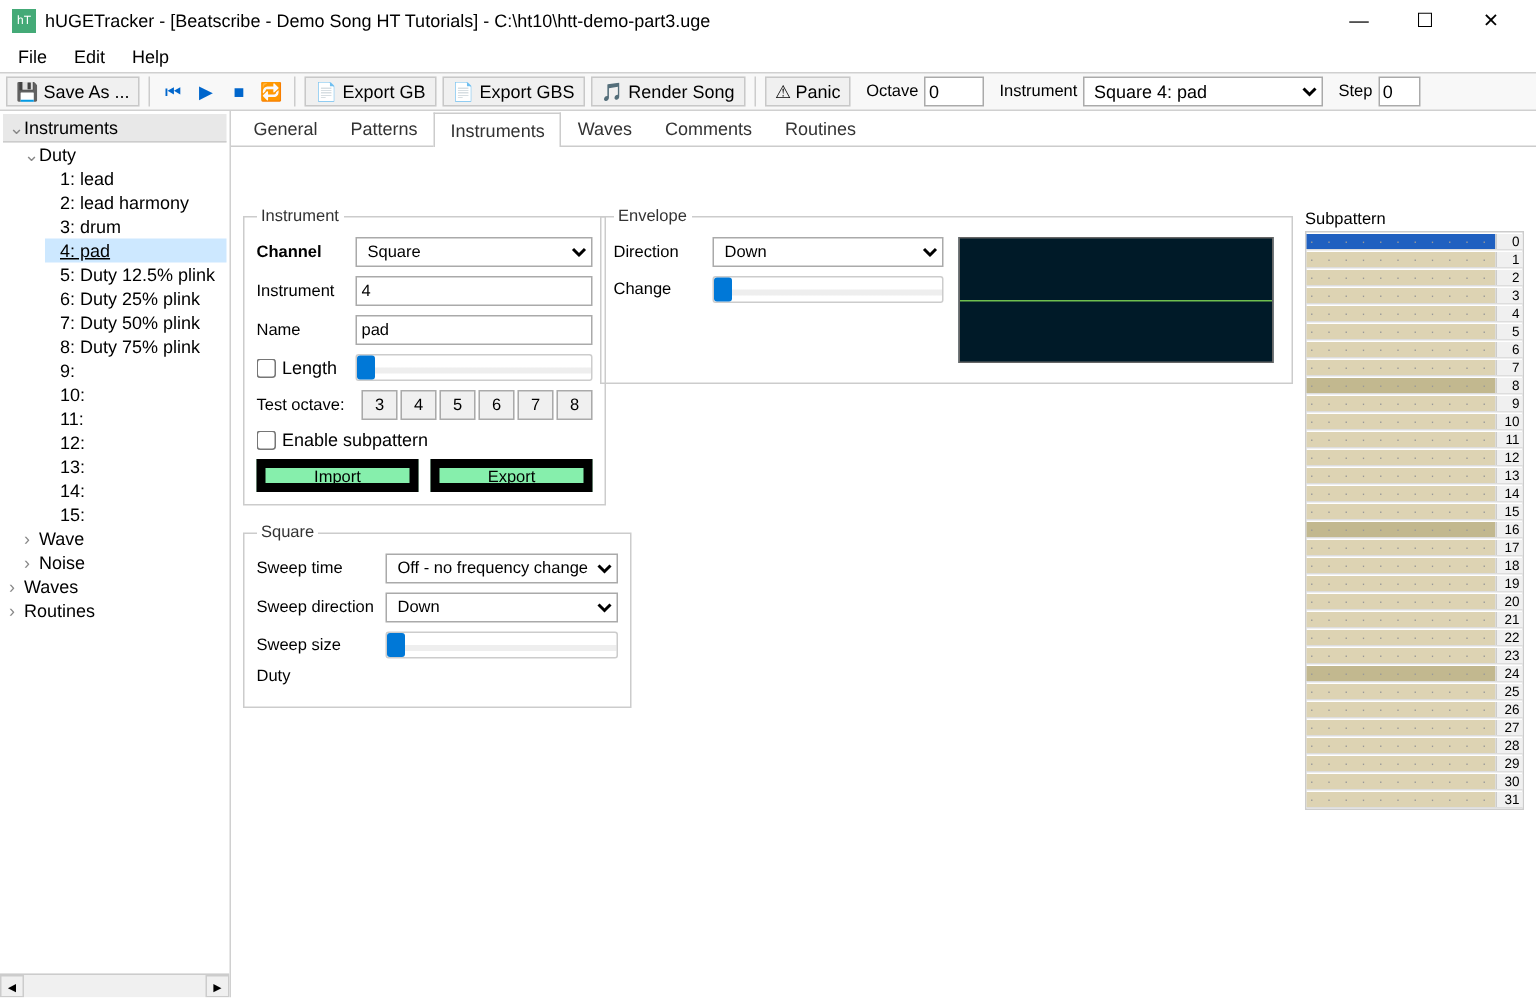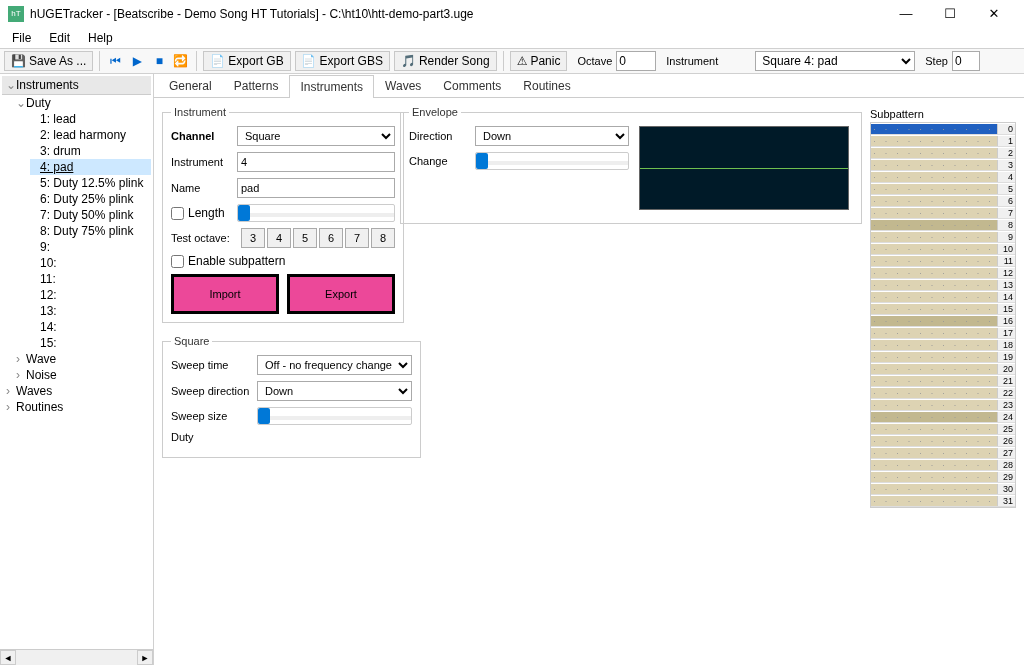--- a/index.html
+++ b/index.html
@@ -10,47 +10,47 @@
 .winbtns { display:flex; gap:0; }
 .winbtn { width:44px; height:28px; display:flex; align-items:center; justify-content:center; font-size:13px; }
 .menubar { height:20px; display:flex; align-items:center; padding:0 4px; gap:2px; }
 .menubar span { padding:2px 8px; }
 .toolbar { height:26px; border-top:1px solid #d0d0d0; border-bottom:1px solid #d0d0d0; display:flex; align-items:center; padding:0 4px; gap:4px; background:#f8f8f8; }
 .tb-btn { border:1px solid #c8c8c8; background:#f0f0f0; padding:1px 6px; height:20px; display:flex; align-items:center; gap:3px; font-size:11px; }
 .tb-ico { width:18px; height:18px; display:flex; align-items:center; justify-content:center; font-size:12px; }
 .tb-sep { width:1px; height:20px; background:#ccc; margin:0 2px; }
 .tb-lbl { font-size:11px; margin-left:6px; }
 .tb-num { width:40px; height:20px; border:1px solid #aaa; background:#fff; padding:0 2px; }
-.tb-sel { height:20px; border:1px solid #aaa; background:#fff; padding:0 2px;margin-left:33px; }
+.tb-sel { height:20px; border:1px solid #aaa; background:#fff; padding:0 2px; }
 .main { display:flex; height:calc(100% - 74px); }
 .tree { width:154px; border-right:1px solid #d0d0d0; padding:2px; overflow:auto; position:relative; }
 .tree-hdr { background:#e8e8e8; padding:2px 4px; border-bottom:1px solid #ccc; }
 .tree ul { list-style:none; padding-left:14px; }
 .tree li { padding:1px 0; white-space:nowrap; }
 .tree .tw { color:#888; display:inline-block; width:10px; }
 .tree li.sel { background:#cde8ff;text-decoration:underline; }
-.content { flex:1; display:flex; flex-direction:column; }
+.content { flex:1; display:flex; flex-direction:column;gap:32px; }
 .tabs { height:24px; display:flex; align-items:flex-end; border-bottom:1px solid #ccc; padding-left:4px; gap:0; }
 .tab { padding:4px 10px; border:1px solid transparent; border-bottom:none; font-size:12px; color:#333; }
 .tab.act { border-color:#ccc; background:#fff; position:relative; top:1px; }
 .body { flex:1; padding:8px; display:flex; gap:8px; overflow:auto; background:#fff; }
 .col1 { width:230px; display:flex; flex-direction:column; gap:12px; }
 .col2 { flex:1; }
 .col3 { width:146px; }
 fieldset { border:1px solid #ccc; padding:8px; }
 legend { font-size:11px; padding:0 3px; color:#333; }
 .row { display:flex; align-items:center; margin-bottom:6px; gap:6px; }
 .row label { width:60px; font-size:11px; }
 .row label.bold { font-weight:bold; }
 .row select, .row input[type=text] { flex:1; height:20px; border:1px solid #aaa; font-size:11px; padding:0 3px; background:#fff; }
 .chk { display:flex; align-items:center; gap:4px; font-size:11px; }
 .slider { flex:1; height:18px; position:relative; background:linear-gradient(#eee,#eee) 0 8px/100% 4px no-repeat; border:1px solid #ccc; border-radius:2px; }
 .slider .thumb { position:absolute; width:12px; height:16px; background:#0078d7; border-radius:2px; top:0; }
 .btns { display:flex; gap:8px; margin-top:6px; }
-.btns button { flex:1; height:40px; border:3px solid #000000; background:#ec4899; font-size:11px; }
+.btns button { flex:1; height:22px; border:6px solid #000000; background:#86efac; font-size:11px; }
 .octbtns { display:flex; gap:2px; }
 .octbtns button { width:24px; height:20px; border:1px solid #aaa; background:#f0f0f0; font-size:11px; }
 .envpanel { display:flex; gap:10px; }
 .envctrls { width:220px; }
 .envviz { flex:1; max-width:210px; height:84px; background:#001a28; border:1px solid #666; position:relative; }
 .envline { position:absolute; left:0; right:0; top:50%; height:1px; background:#6fbf4f; }
 .subhdr { font-size:11px; padding:2px 0; }
 .subgrid { border:1px solid #ccc; }
 .subrow { display:flex; height:12px; border-bottom:1px solid #ddd; align-items:center; }
 .subrow .dots { flex:1; background:#ddd3b3; font-size:9px; color:#999; letter-spacing:3px; padding-left:2px; overflow:hidden; white-space:nowrap; }

